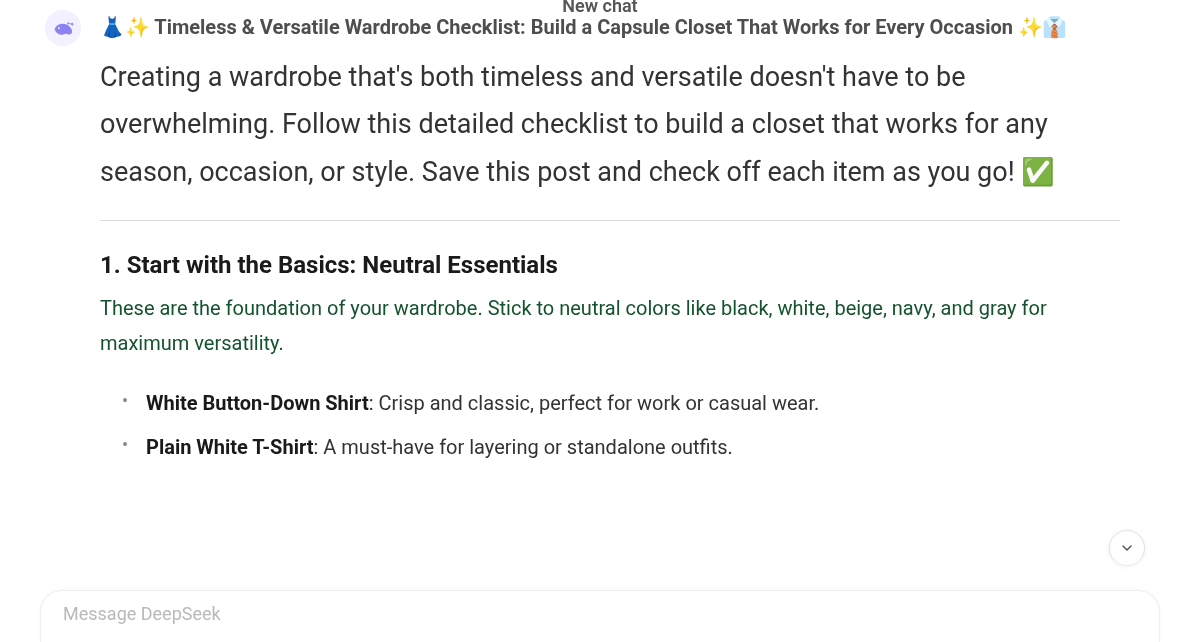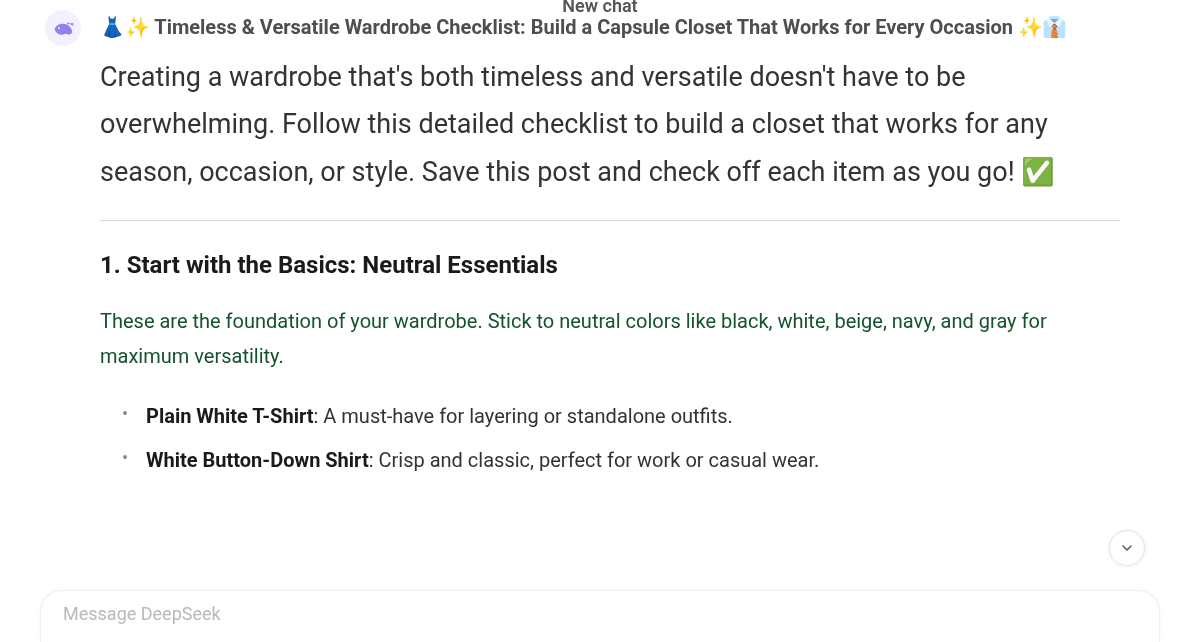--- a/index.html
+++ b/index.html
@@ -61,21 +61,21 @@
     }
     hr.divider {
       border: none;
       border-top: 1px solid #d9d9d9;
       margin-bottom: 30px;
     }
     .section-heading {
       font-size: 24px;
       font-weight: 700;
       color: #1a1a1a;
-      margin-bottom: 25px;
+      margin-bottom: 12px;
     }
     .section-intro {
       font-size: 20px;
       color: #14532d;
       line-height: 1.75;
       margin-bottom: 26px;
     }
     ul.checklist {
       list-style: none;
       padding-left: 28px;
@@ -178,24 +178,24 @@
   <div class="intro-text">Creating a wardrobe that's both timeless and versatile doesn't have to be overwhelming. Follow this detailed checklist to build a closet that works for any season, occasion, or style. Save this post and check off each item as you go! ✅</div>
 
   <hr class="divider">
 
   <div class="section-heading">1. Start with the Basics: Neutral Essentials</div>
 
   <div class="section-intro">These are the foundation of your wardrobe. Stick to neutral colors like black, white, beige, navy, and gray for maximum versatility.</div>
 
   <ul class="checklist">
     <li>
-      <span class="item-name">Plain White T-Shirt</span><span>: A must-have for layering or standalone outfits.</span>
+      <span class="item-name">White Button-Down Shirt</span><span>: Crisp and classic, perfect for work or casual wear.</span>
     </li>
     <li>
-      <span class="item-name">White Button-Down Shirt</span><span>: Crisp and classic, perfect for work or casual wear.</span>
+      <span class="item-name">Plain White T-Shirt</span><span>: A must-have for layering or standalone outfits.</span>
     </li>
   </ul>
 </div>
 
 <div class="scroll-down-btn">
   <svg viewBox="0 0 24 24" fill="none" stroke="currentColor" stroke-width="2.2" stroke-linecap="round" stroke-linejoin="round">
     <polyline points="6 9 12 15 18 9"></polyline>
   </svg>
 </div>
 

